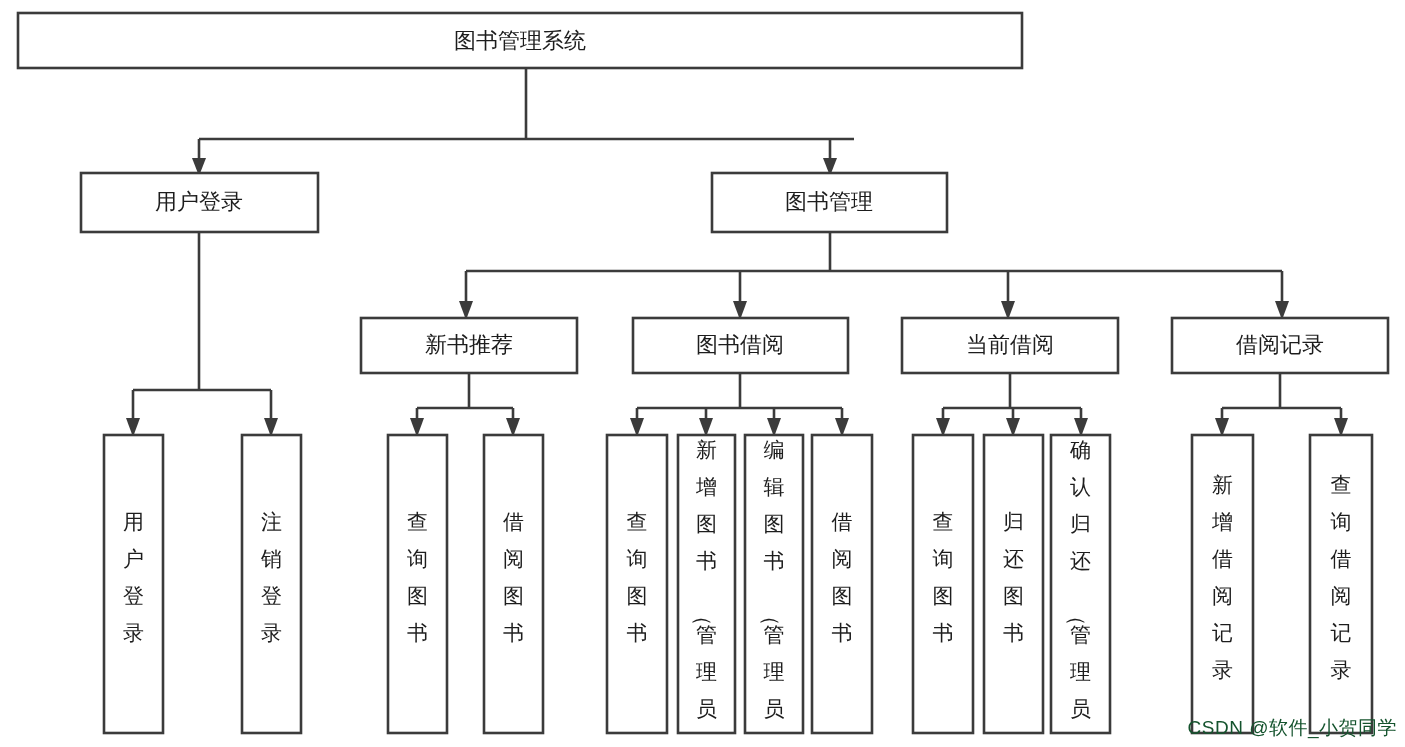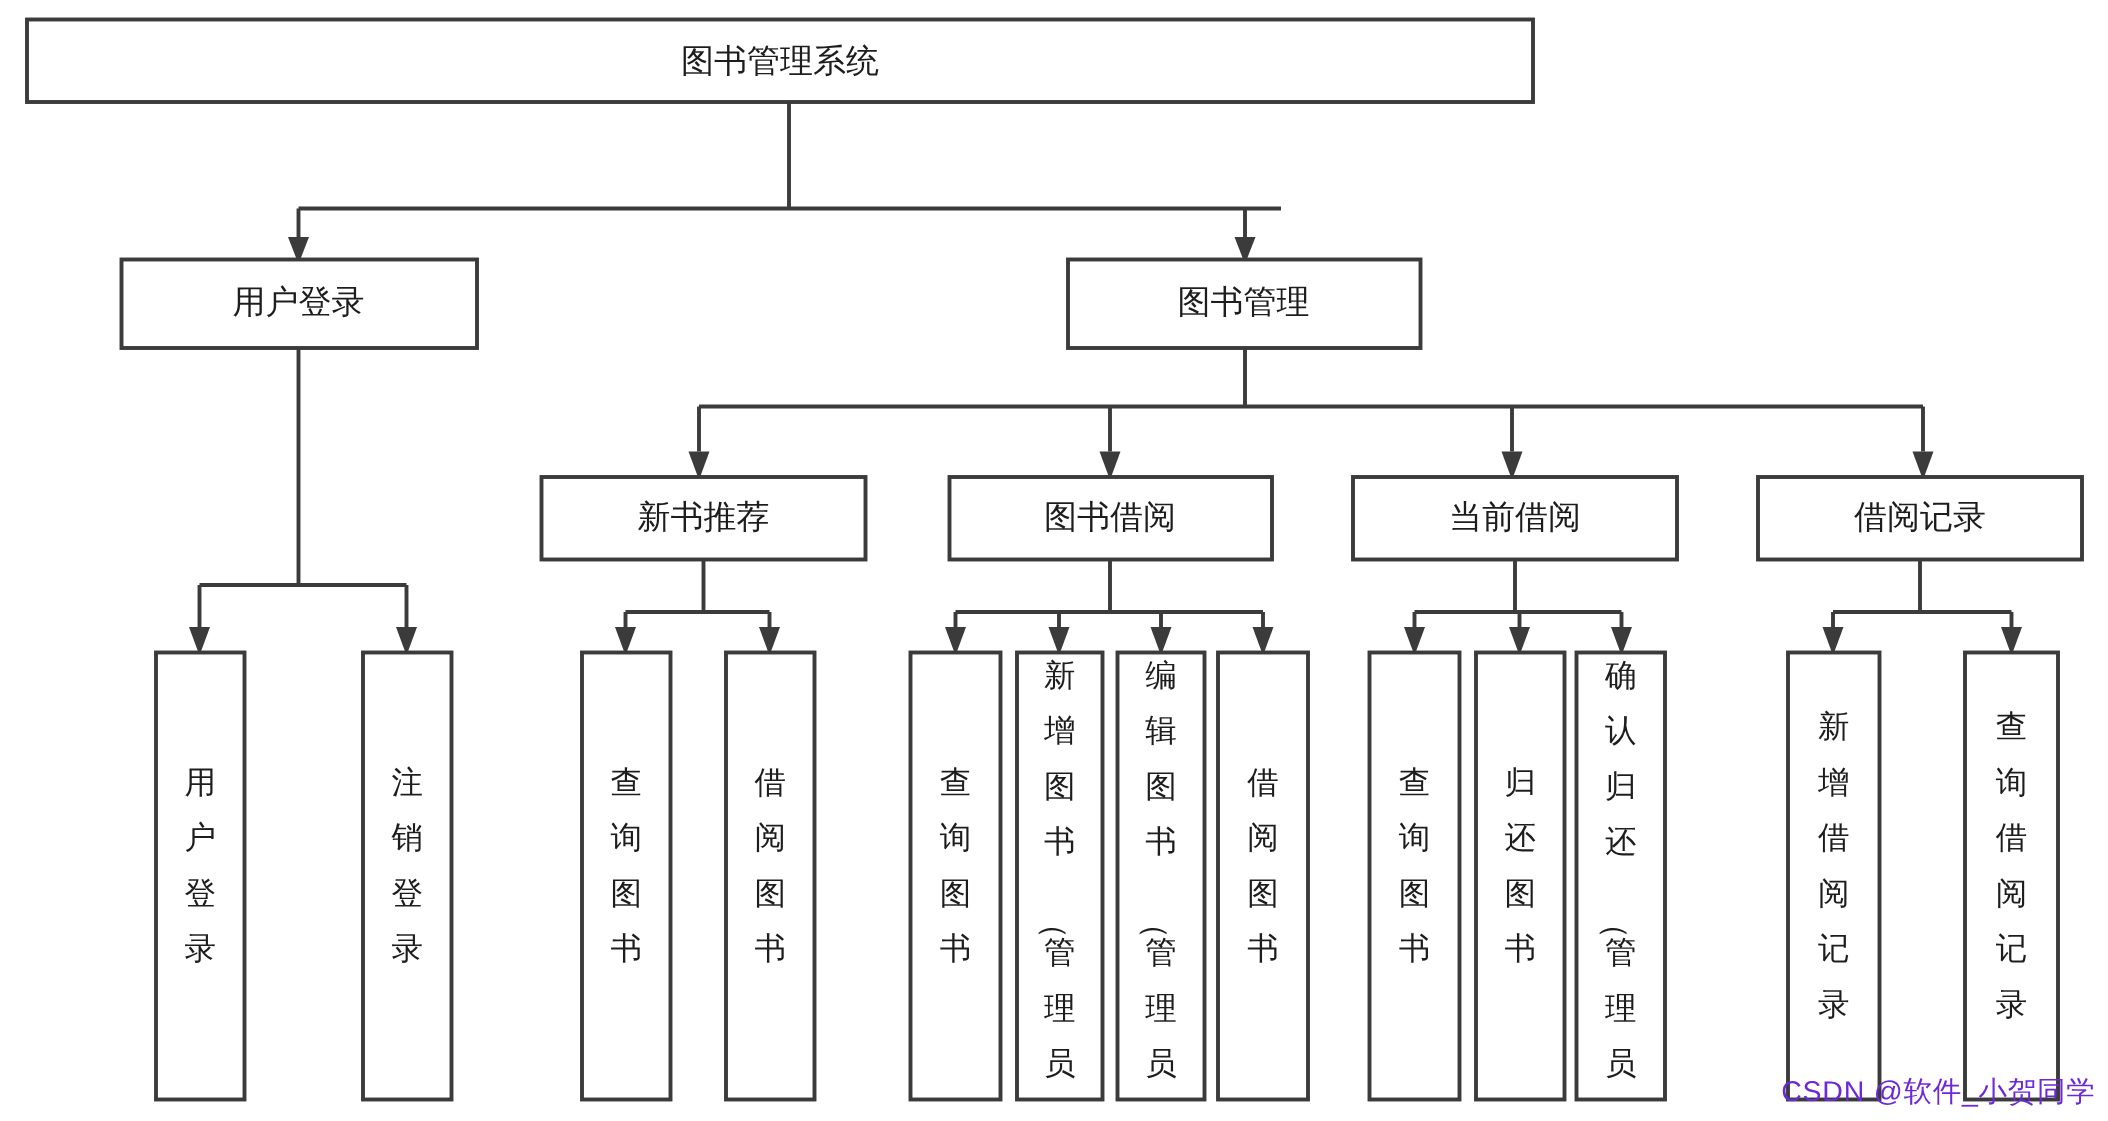--- a/index.html
+++ b/index.html
@@ -54,21 +54,21 @@
     font-family: "Liberation Sans", "DejaVu Sans", sans-serif;
     font-size: 21px;
     text-anchor: middle;
   }
   .watermark {
     position: absolute;
     right: 8px;
     bottom: 6px;
     font-family: "Liberation Sans", "DejaVu Sans", sans-serif;
     font-size: 19px;
-    color: #6d28d9;
+    color: #14532d;
     letter-spacing: 0.5px;
     white-space: nowrap;
     user-select: none;
   }
 </style>
 </head>
 <body>
 
 <div id="diagram-root">
 

